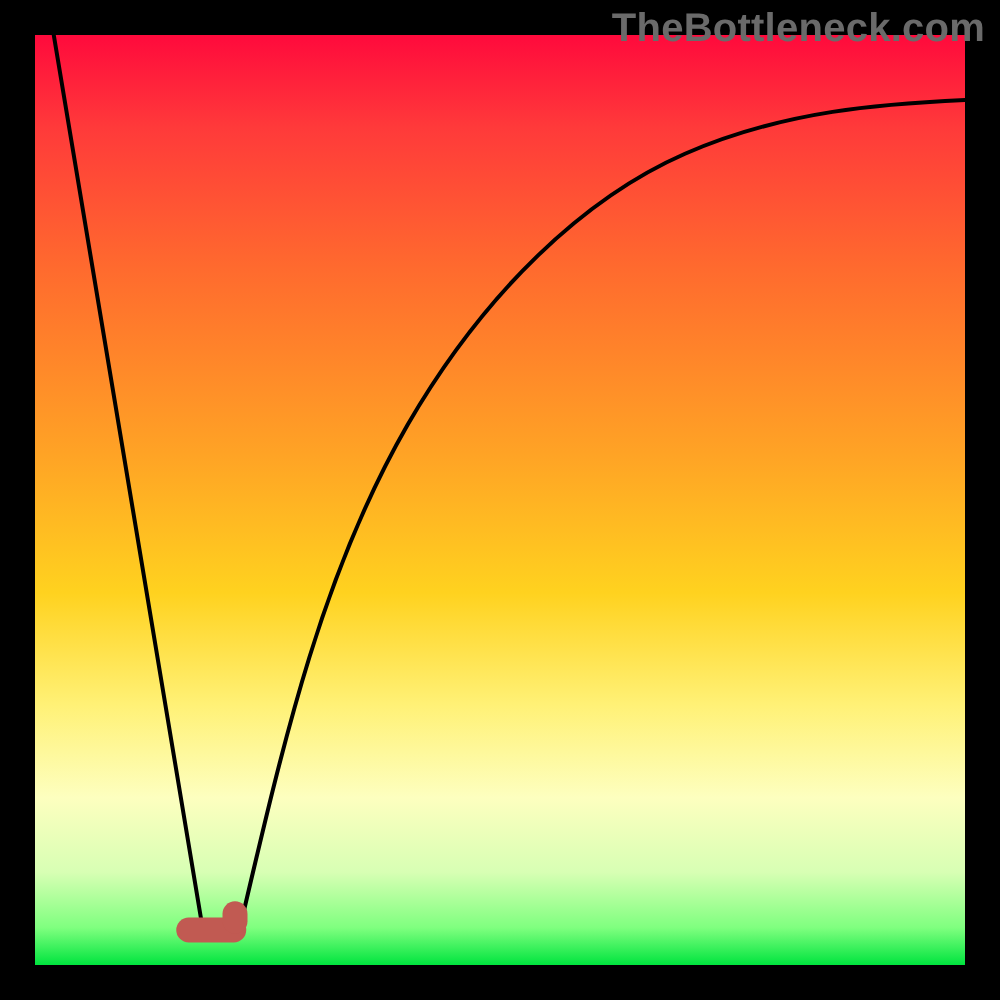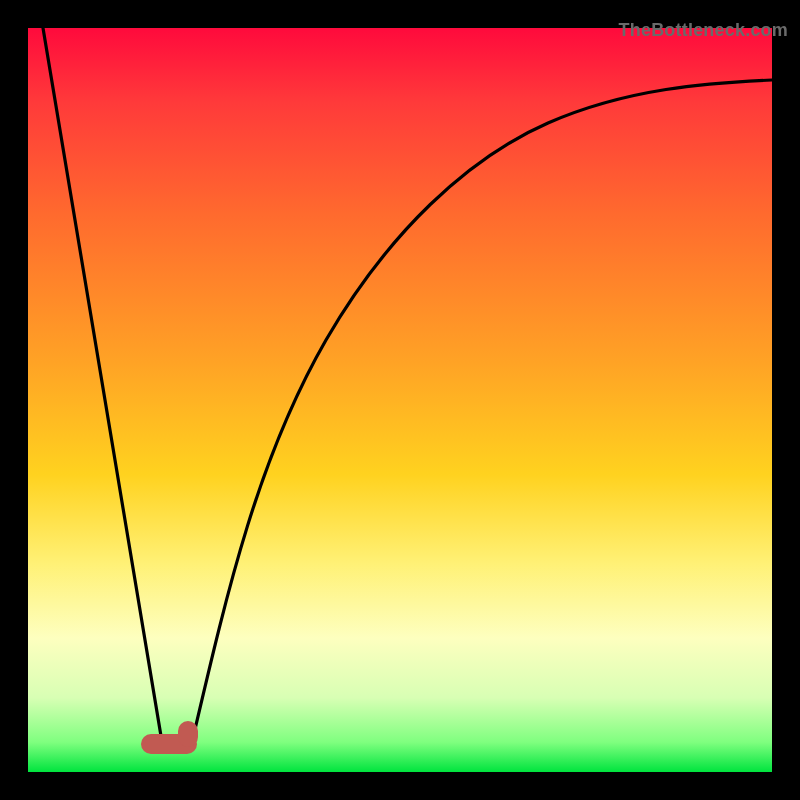--- a/index.html
+++ b/index.html
@@ -34,25 +34,24 @@
       #fdffbf 82%,
       #d8ffb4 90%,
       #7fff7f 96%,
       #00e43e 100%);
   }
   .watermark {
     position: absolute;
     top: 4px;
     right: 12px;
     font-family: Arial, Helvetica, sans-serif;
-    font-size: 18px;
+    font-size: 32px;
     font-weight: 600;
     color: #6a6a6a;
     letter-spacing: 0.2px;
-    margin-top: 16px;
   }
   svg.curves {
     position: absolute;
     left: 0;
     top: 0;
   }
   .marker {
     position: absolute;
     background: #c15a52;
     border-radius: 10px;

